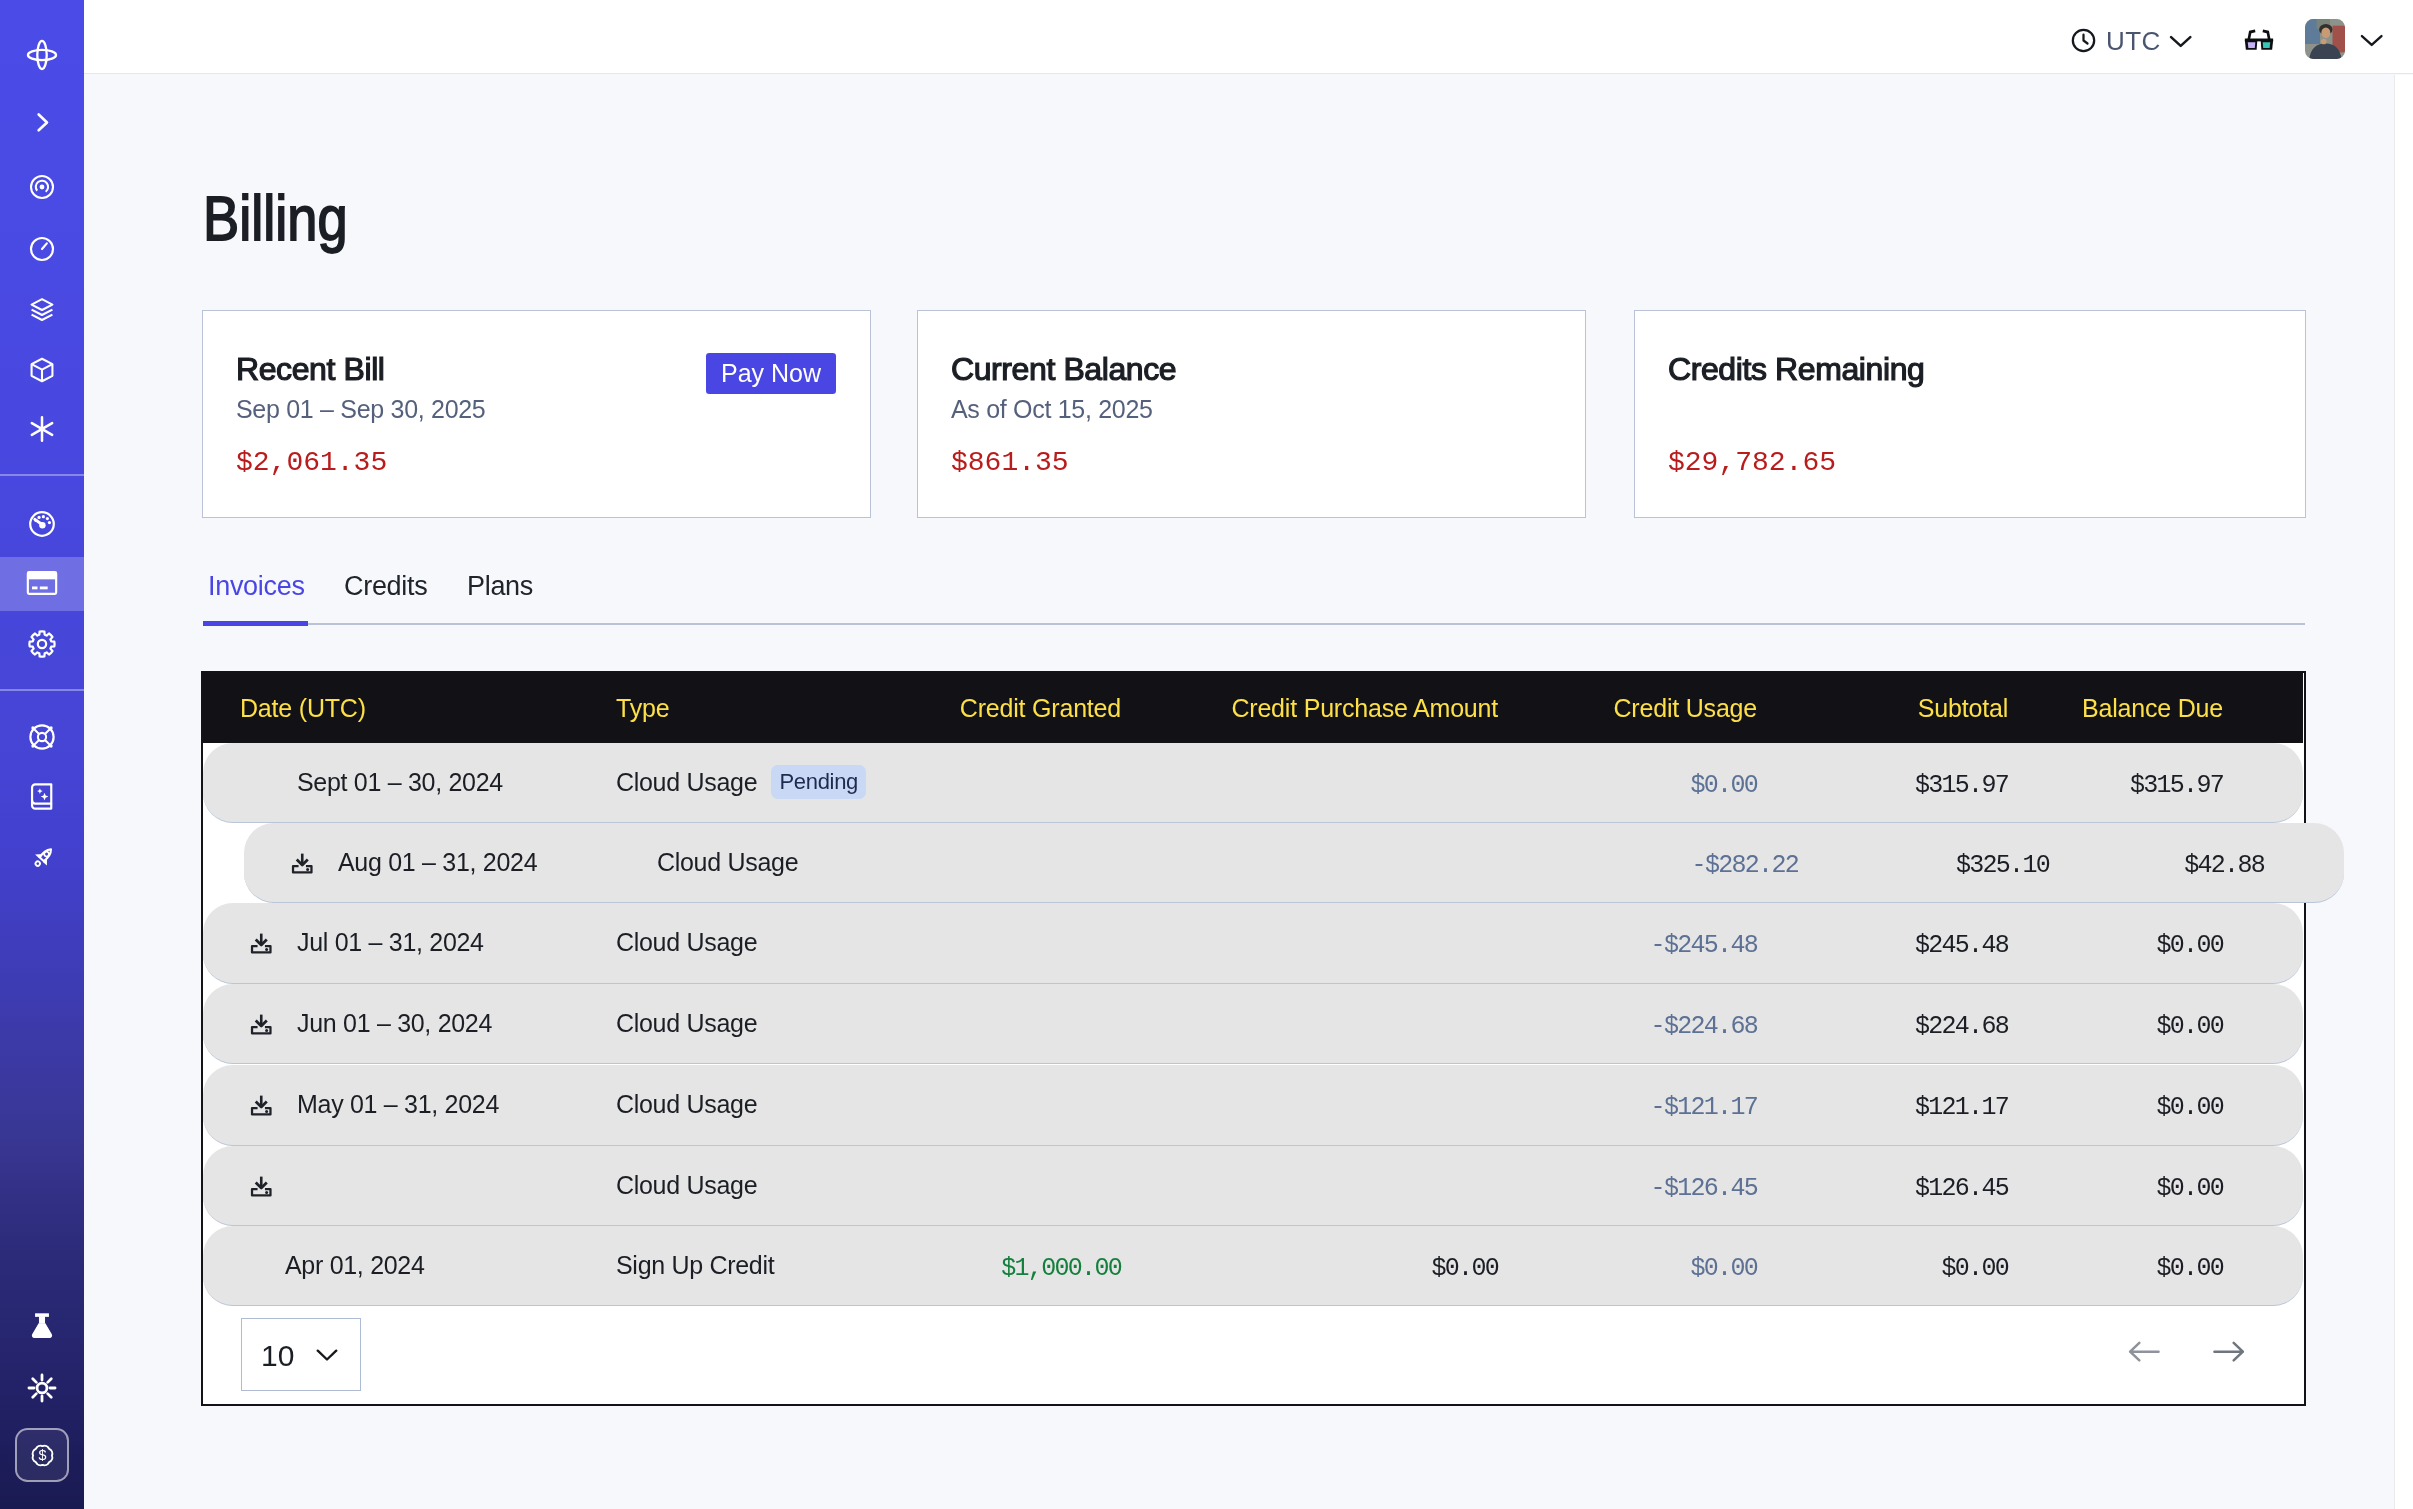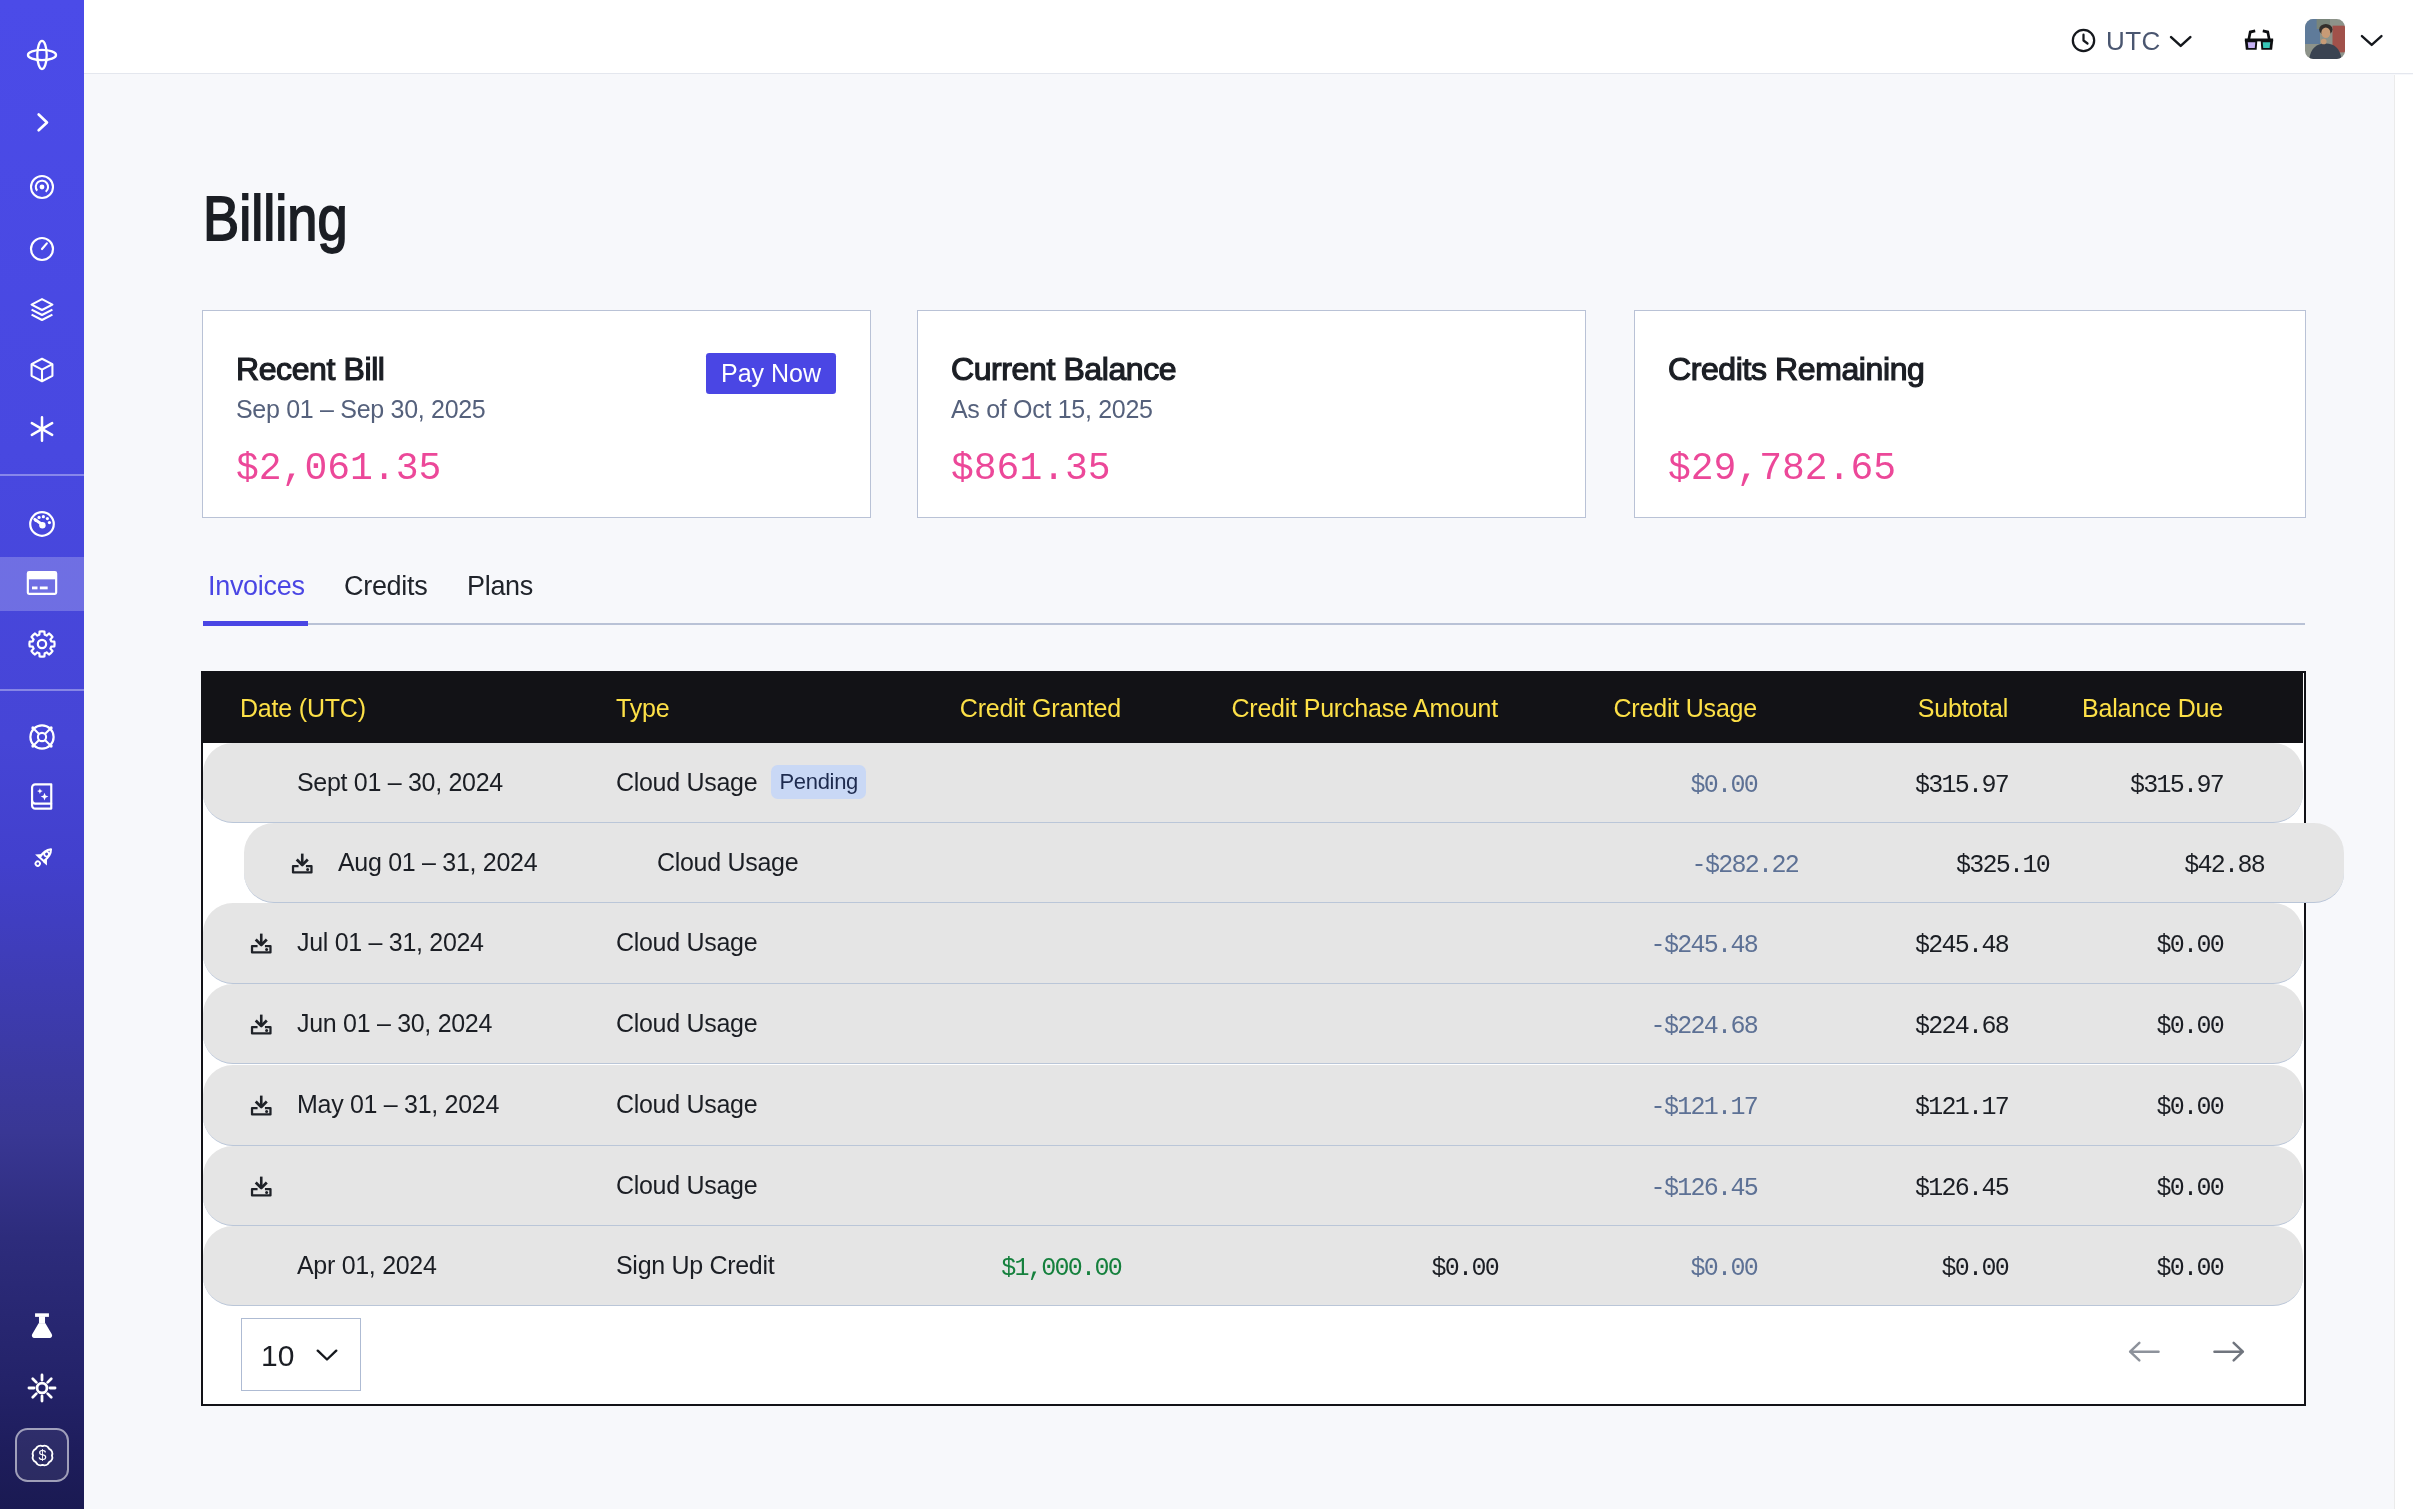--- a/index.html
+++ b/index.html
@@ -14,21 +14,21 @@
   #bill-hl { position:absolute; left:0; top:557px; width:84px; height:54px; background:rgba(255,255,255,0.22); }
   
   #topbar { position:absolute; left:84px; top:0; width:2330px; height:74px; background:#fff; border-bottom:1.7px solid #e4e7ee; }
   #utc { position:absolute; left:2106px; top:26px; font-size:26px; color:#4a5670; letter-spacing:0.4px; }
   
   #h1 { position:absolute; left:203px; top:182px; font-size:63px; font-weight:400; -webkit-text-stroke:1.8px #1b1e24; color:#1b1e24; transform:scaleX(0.86); transform-origin:0 0; letter-spacing:0px; }
   
   .card { position:absolute; top:310px; height:208px; background:#fff; border:1.7px solid #b9c2d6; }
   .card h3 { position:absolute; left:33px; top:40px; font-size:32px; font-weight:400; -webkit-text-stroke:1.2px #1b1e24; color:#1b1e24; letter-spacing:-0.4px; }
   .card .sub { position:absolute; left:33px; top:84px; font-size:25px; letter-spacing:-0.3px; color:#55617c; }
-  .card .amt { position:absolute; left:33px; top:136px; font-family:"Liberation Mono",monospace; font-size:38px; color:#ec4899; letter-spacing:0; }
+  .card .amt { position:absolute; left:33px; top:136px; font-family:"Liberation Mono",monospace; font-size:28px; color:#b91c1c; letter-spacing:0; }
   #paynow { position:absolute; left:503px; top:42px; width:130px; height:41px; background:#4a46e4; color:#fff; border-radius:3.3px; font-size:25px; text-align:center; line-height:41px; }
   
   .tab { position:absolute; top:571px; font-size:27px; color:#20242b; letter-spacing:-0.3px; }
   #tab-line { position:absolute; left:203px; top:623px; width:2102px; height:1.7px; background:#b9c2d6; }
   #tab-active { position:absolute; left:203px; top:621px; width:105px; height:5px; background:#4a46e4; }
   
   #tbl { position:absolute; left:201px; top:671px; width:2105px; height:735px; background:#fff; border:2.5px solid #121217; }
   #thead { position:absolute; left:0; top:0; width:2100px; height:70px; background:#121216; color:#fde047; }
   .th { position:absolute; top:0; height:70px; line-height:70px; font-size:25px; letter-spacing:-0.2px; font-weight:400; }
   .row { position:absolute; left:0; width:2100px; border-bottom:1.7px solid #bac6d8; background:#e5e5e5;border-radius:30px; }
@@ -277,21 +277,21 @@
   <div class="row" style="top:473px;height:80px;">
     <svg class="dlsvg" width="28.5" height="28.5" viewBox="0 0 34 34">
         <use href="#dlicon"></use>
       </svg>
     <div class="cell" style="left:413px;">Cloud Usage</div>
     <div class="cell num nslate" style="right:546px;">-$126.45</div>
     <div class="cell num" style="right:295px;">$126.45</div>
     <div class="cell num" style="right:80px;">$0.00</div>
   </div>
   <div class="row" style="top:553px;height:80px;">
-    <div class="cell" style="left:94px;">Apr 01, 2024</div>
+    <div class="cell" style="left:82px;">Apr 01, 2024</div>
     <div class="cell" style="left:413px;">Sign Up Credit</div>
     <div class="cell num ngreen" style="right:1182px;">$1,000.00</div>
     <div class="cell num" style="right:805px;">$0.00</div>
     <div class="cell num nslate" style="right:546px;">$0.00</div>
     <div class="cell num" style="right:295px;">$0.00</div>
     <div class="cell num" style="right:80px;">$0.00</div>
   </div>
   <div id="tfoot">
     <div id="psel">
         <span class="v">10</span>

